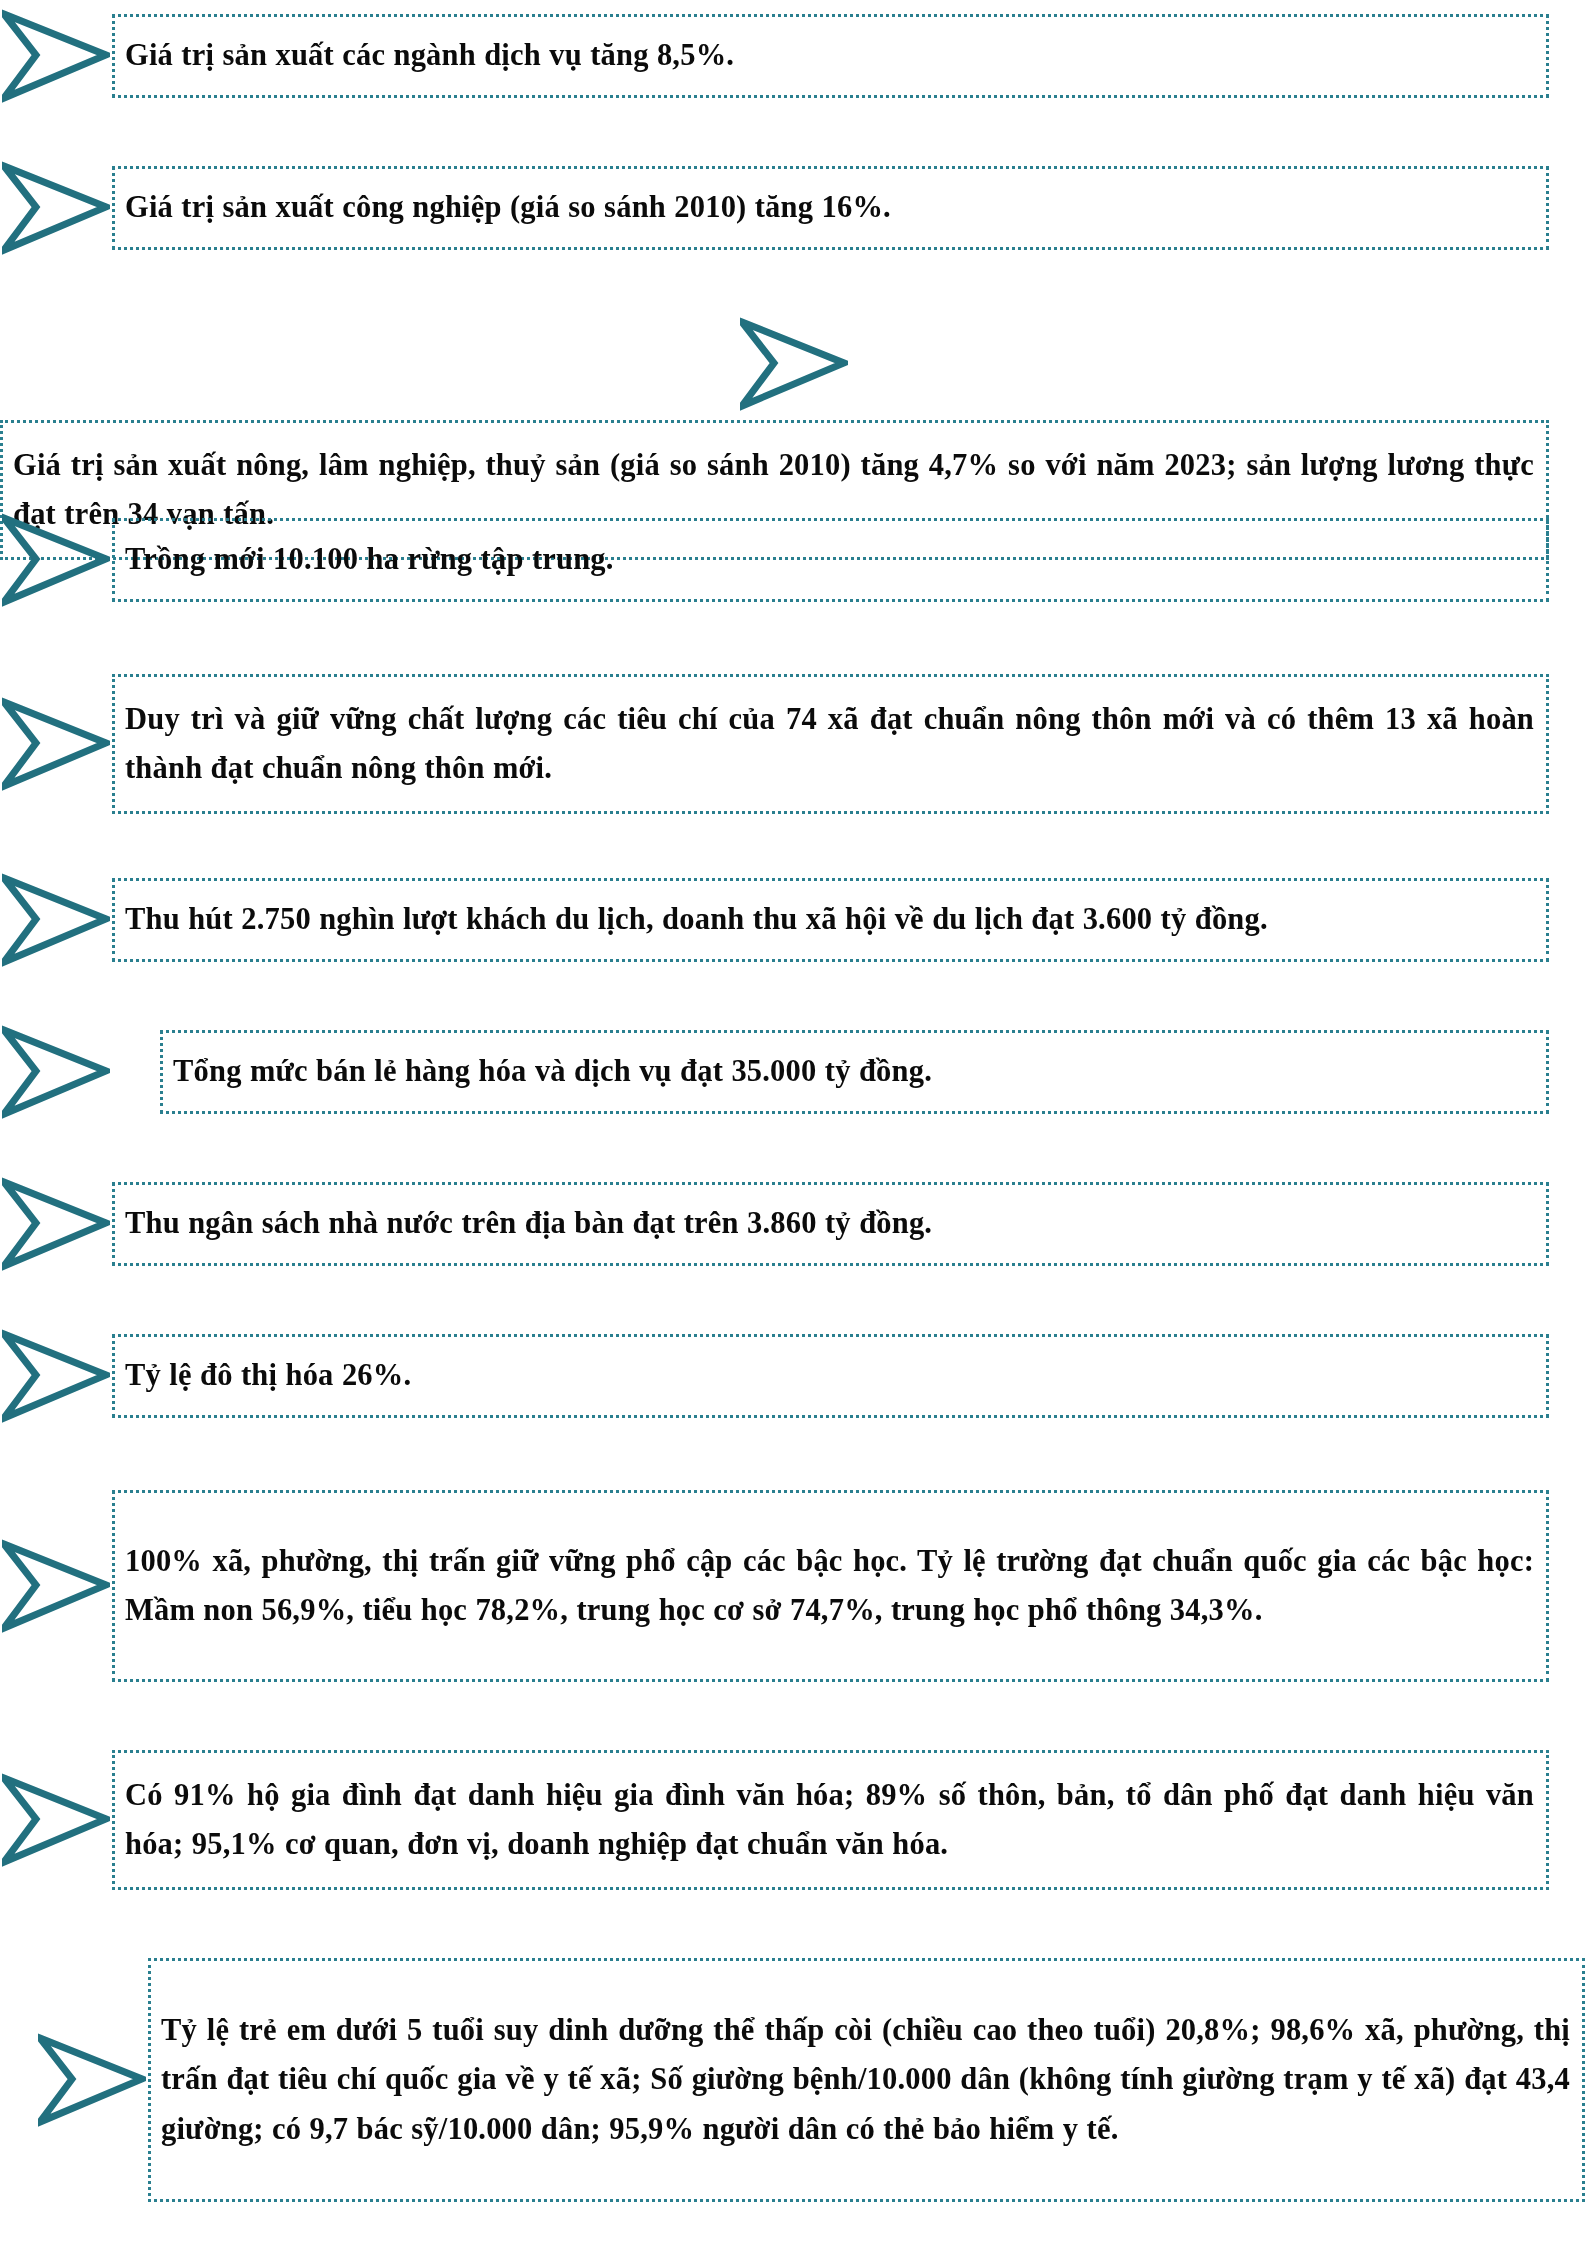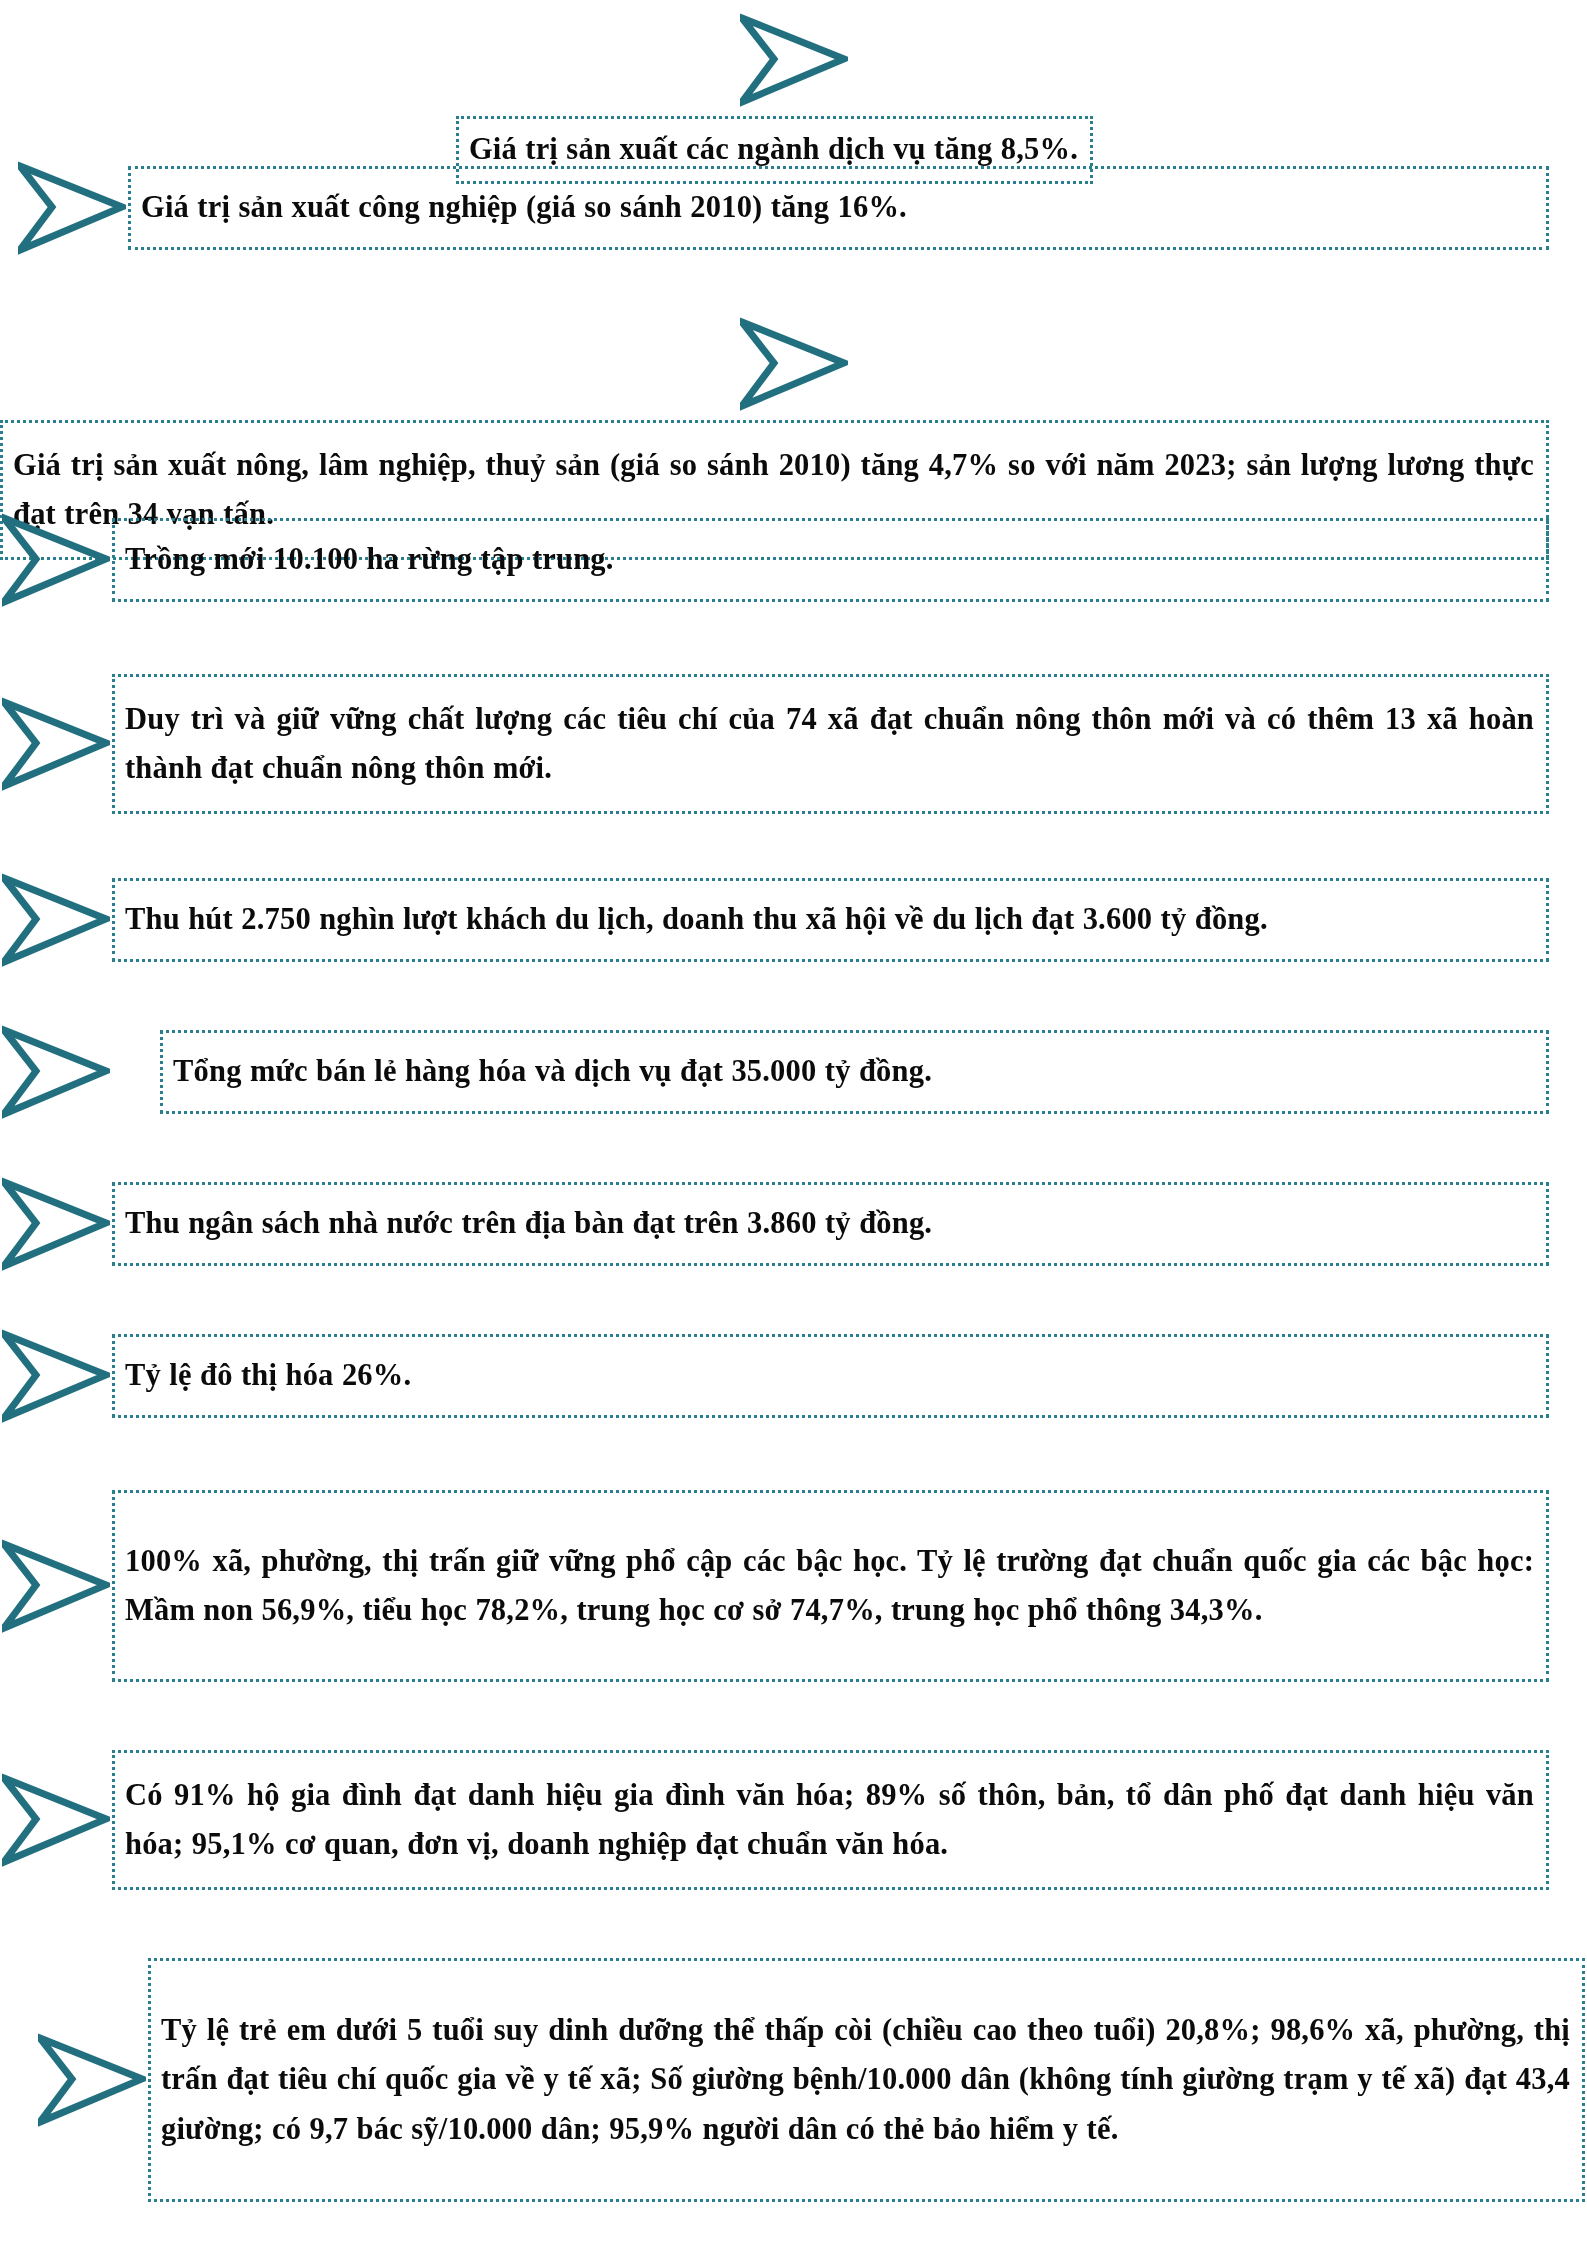--- a/index.html
+++ b/index.html
@@ -64,22 +64,22 @@
     font-size: 30.5px;
     line-height: 1.62;
     letter-spacing: 0.2px;
     color: #0b0b0b;
     text-align: justify;
     text-align-last: left;
     width: 100%;
     word-spacing: 0.5px;
   }
   
-  .r1  { height: 104px; flex-direction: column; }
-  .r2  { height: 104px; padding-left: 16px; }
+  .r1  { height: 104px; }
+  .r2  { height: 104px; }
   .r3  { height: 152px; flex-direction: column; }
   .r4  { height: 104px; }
   .r5  { height: 152px; }
   .r6  { height: 104px; }
   .r7  { height: 104px; gap: 48px; }
   .r8  { height: 104px; align-items: center; }
   .r9  { height: 104px; }
   .r10 { height: 204px; }
   .r11 { height: 152px; }
   .r12 { height: 256px; margin-left: 36px; }

